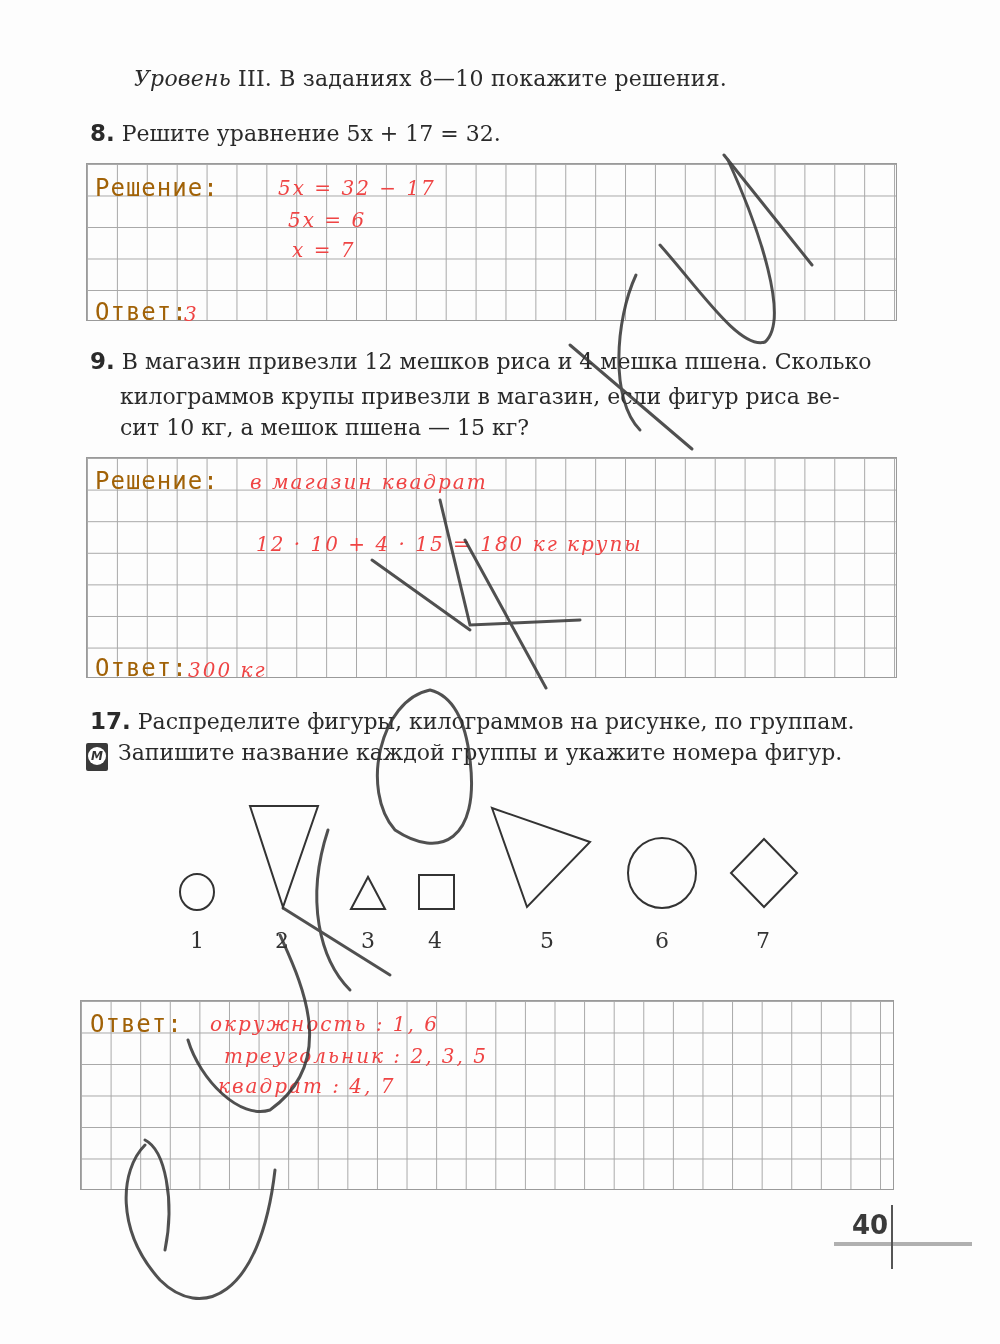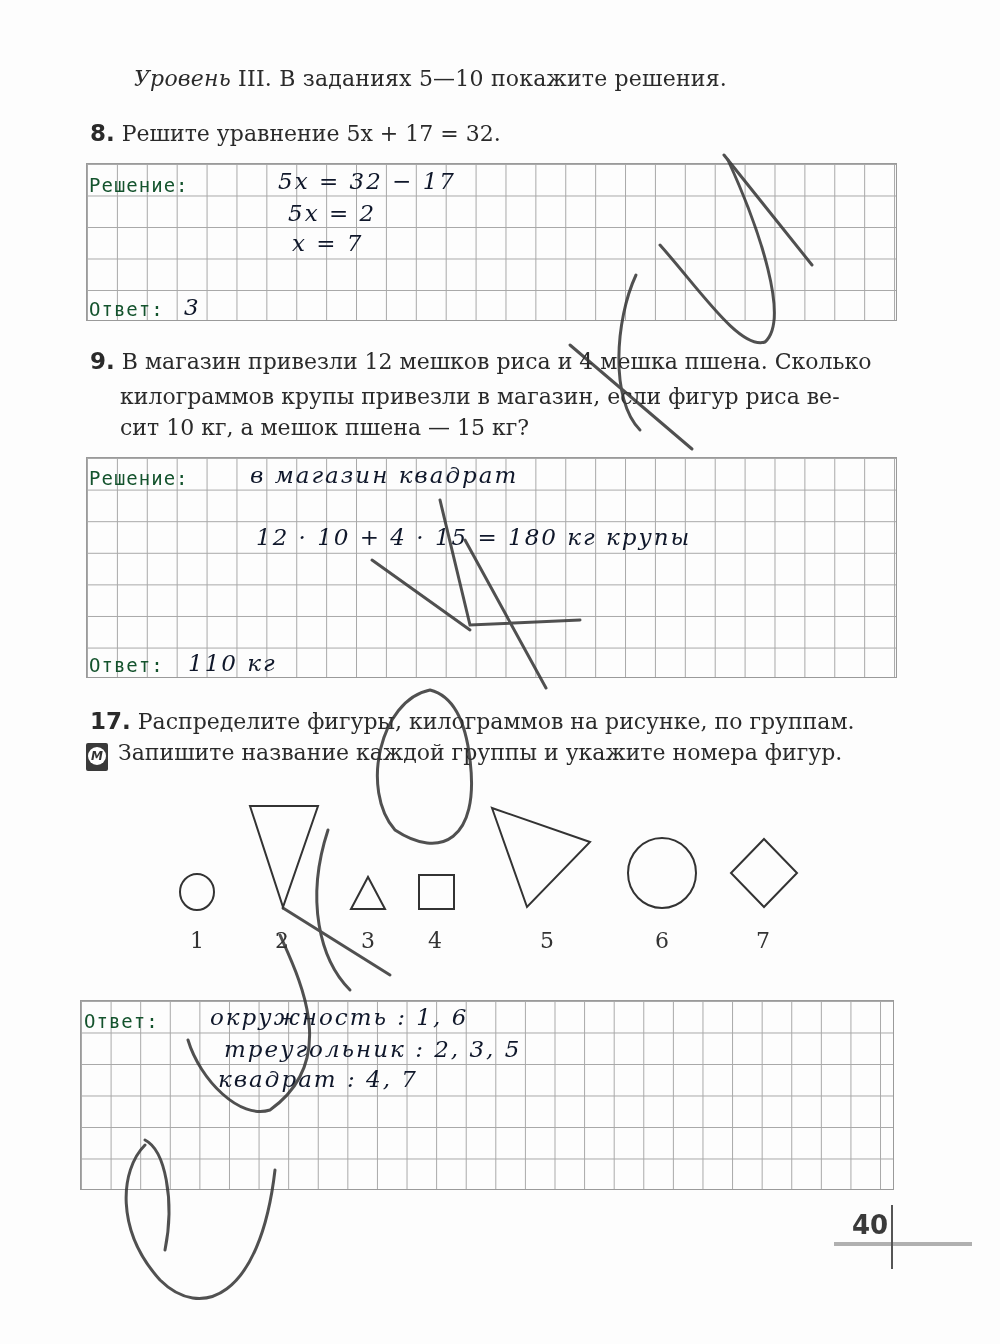--- a/index.html
+++ b/index.html
@@ -8,65 +8,65 @@
   .abs { position:absolute; }
   .level { left:134px; top:66px; font-size:22px; letter-spacing:0.2px; }
   .level i { font-style:italic; }
   .task-line { font-size:22px; white-space:nowrap;text-align:center; }
   .task-num { font-family:"DejaVu Sans", sans-serif; font-weight:bold; font-size:23px; }
   .grid { position:absolute; border:1.5px solid #9a9a9a;
           background-image:
             linear-gradient(to right, #a8a8a8 1px, transparent 1px),
             linear-gradient(to bottom, #a8a8a8 1px, transparent 1px);
           box-sizing:border-box; }
-  .glabel { position:absolute; font-family:"DejaVu Sans Mono", monospace; font-size:19px; color:#14532d;
-            background:transparent; letter-spacing:1px; }
-  .hand { position:absolute; font-family:"DejaVu Serif", serif; font-style:italic; font-size:23px; color:#0f172a; white-space:nowrap; letter-spacing:2px; }
+  .glabel { position:absolute; font-family:"DejaVu Sans Mono", monospace; font-size:24px; color:#a16207;
+            background:transparent; letter-spacing:1px;padding-left:6px; }
+  .hand { position:absolute; font-family:"DejaVu Serif", serif; font-style:italic; font-size:20px; color:#ef4444; white-space:nowrap; letter-spacing:2px;margin-top:8px; }
   .fig-num { position:absolute; font-size:22px; font-family:"DejaVu Serif", serif; color:#333; }
   .m-badge { left:86px; top:743px; width:22px; height:28px; background:#3a3a3a; border-radius:2px; }
   .m-badge span { position:absolute; left:2px; top:4px; width:18px; height:18px; border-radius:50%; background:#fff;
                   font-family:"DejaVu Sans", sans-serif; font-weight:bold; font-style:italic; font-size:12px; color:#333; text-align:center; line-height:18px; }
   .page-num { left:852px; top:1210px; font-family:"DejaVu Sans", sans-serif; font-weight:bold; font-size:26px; color:#3a3a3a; }
   .page-rule { left:834px; top:1242px; width:138px; height:4px; background:#b0b0b0; }
   .page-vrule { left:891px; top:1205px; width:2px; height:64px; background:#555; }
   svg.overlay { position:absolute; left:0; top:0; pointer-events:none; }
 </style>
 </head>
 <body>
 
 <div class="abs level">
-  <i>Уровень</i><span> III. В заданиях 5—10 покажите решения.</span>
+  <i>Уровень</i><span> III. В заданиях 8—10 покажите решения.</span>
 </div>
 
 <div class="abs task-line" style="left:90px; top:120px;">
   <span class="task-num">8.</span>
   <span>Решите уравнение 5x + 17 = 32.</span>
 </div>
 
 <div class="grid" style="left:86px; top:163px; width:811px; height:158px; background-size:29.9px 31.5px;"></div>
 <div class="glabel" style="left:89px; top:174px;">Решение:</div>
 <div class="glabel" style="left:89px; top:298px;">Ответ:</div>
 <div class="hand" style="left:278px; top:168px;">5x = 32 − 17</div>
-<div class="hand" style="left:288px; top:200px;">5x = 2</div>
+<div class="hand" style="left:288px; top:200px;">5x = 6</div>
 <div class="hand" style="left:292px; top:230px;">x = 7</div>
 <div class="hand" style="left:184px; top:294px;">3</div>
 
 <div class="abs task-line" style="left:90px; top:348px;">
   <span class="task-num">9.</span>
   <span>В магазин привезли 12 мешков риса и 4 мешка пшена. Сколько</span>
 </div>
 <div class="abs task-line" style="left:120px; top:384px;">килограммов крупы привезли в магазин, если фигур риса ве-</div>
 <div class="abs task-line" style="left:120px; top:415px;">сит 10 кг, а мешок пшена — 15 кг?</div>
 
 <div class="grid" style="left:86px; top:457px; width:811px; height:221px; background-size:29.9px 31.6px;"></div>
 <div class="glabel" style="left:89px; top:467px;">Решение:</div>
 <div class="glabel" style="left:89px; top:654px;">Ответ:</div>
 <div class="hand" style="left:250px; top:462px;">в магазин квадрат</div>
 <div class="hand" style="left:256px; top:524px;">12 · 10 + 4 · 15 = 180 кг крупы</div>
-<div class="hand" style="left:188px; top:650px;">110 кг</div>
+<div class="hand" style="left:188px; top:650px;">300 кг</div>
 
 <div class="abs task-line" style="left:90px; top:708px;">
   <span class="task-num">17.</span>
   <span>Распределите фигуры, килограммов на рисунке, по группам.</span>
 </div>
 <div class="abs m-badge">
     <span>M</span>
   </div>
 <div class="abs task-line" style="left:118px; top:740px;">Запишите название каждой группы и укажите номера фигур.</div>
 

